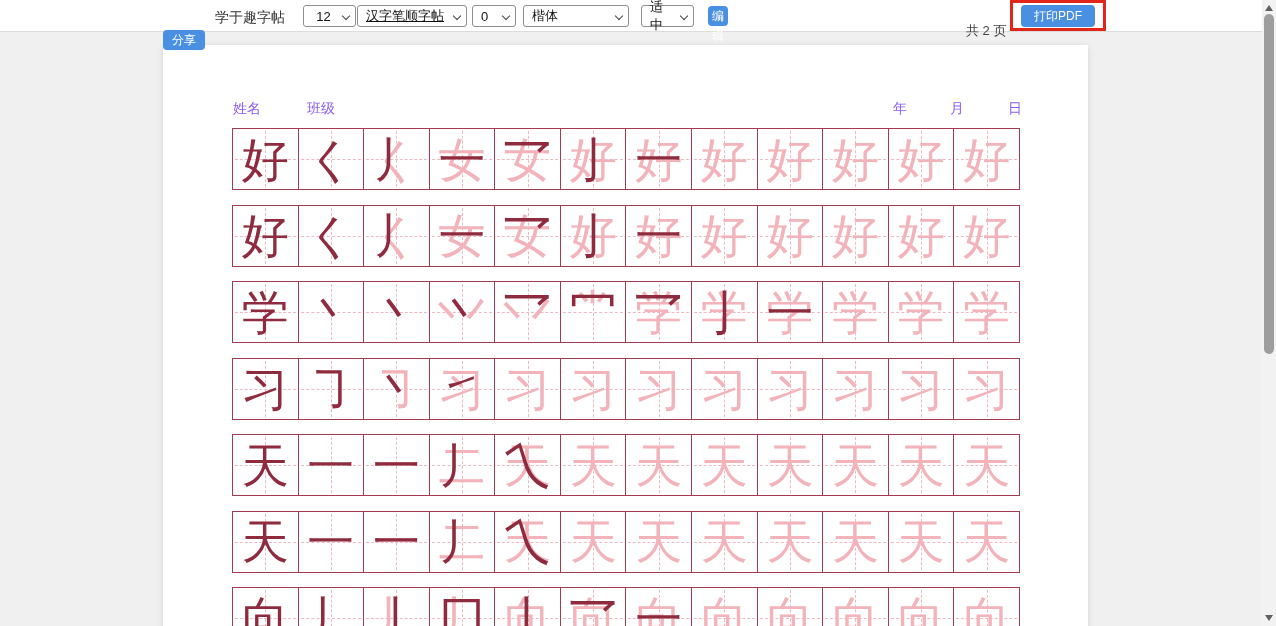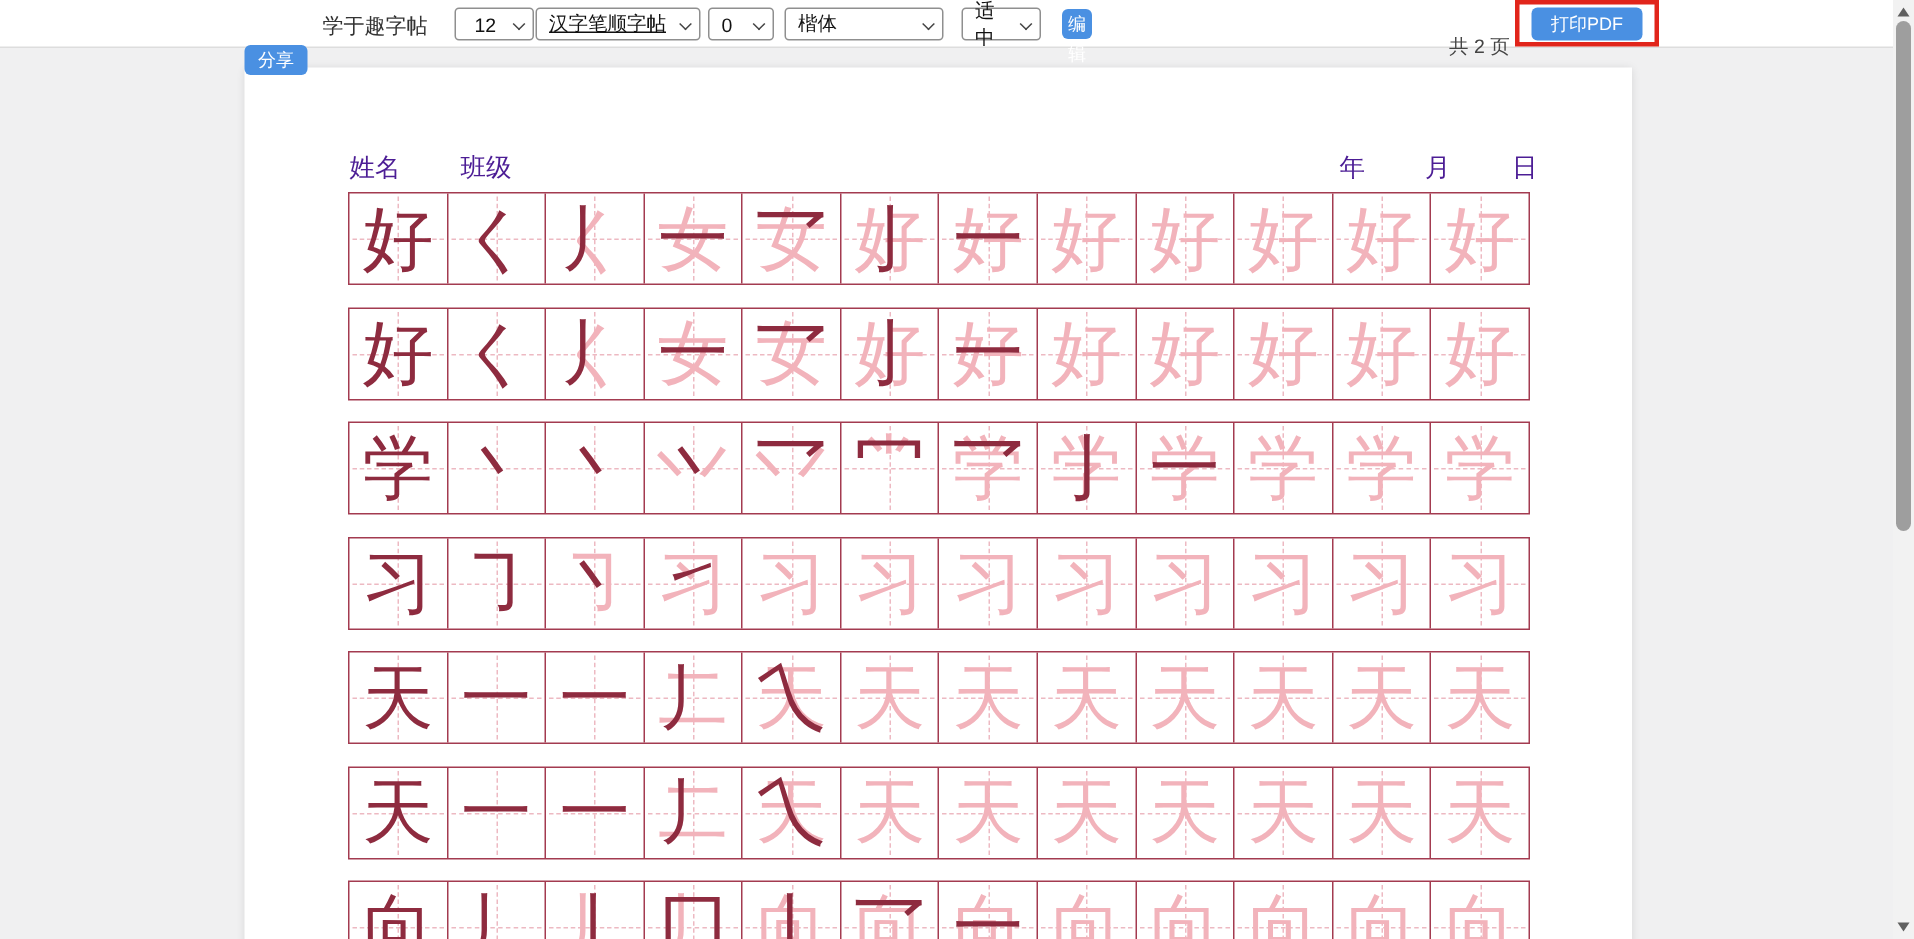--- a/index.html
+++ b/index.html
@@ -39,21 +39,21 @@
   .sb-up   { top:5px;    border-bottom:6px solid #606060; }
   .sb-down { bottom:5px; border-top:6px solid #606060; }
   .sb-thumb { position:absolute; left:2px; top:14px; width:10px; height:340px;
               background:#9e9e9e; border-radius:5px; }
 
   
   .workspace { position:absolute; left:0; top:32px; width:1262px; height:594px; background:#f0f0f1; }
   .paper { position:absolute; left:163px; top:13px; width:925px; height:700px; background:#fff;
            box-shadow:0 1px 6px rgba(0,0,0,.12); }
   .sheet-header { position:absolute; left:0; top:55px; width:100%; height:20px;
-                  font-size:17px; color:#4c1d95; }
+                  font-size:14px; color:#8b5cf6; }
   .sheet-header span { position:absolute; }
   .h-name  { left:70px; }
   .h-class { left:144px;text-align:center; }
   .h-year  { left:730px; }
   .h-month { left:787px; }
   .h-day   { left:845px; }
 
   .grid-row { position:absolute; left:69px; width:788px; height:62px; display:flex;
               border:1.5px solid var(--grid-border,#a33b50); background:#fff; }
   .cell { position:relative; flex:1 1 0; border-right:1px solid var(--grid-border,#a33b50); }

